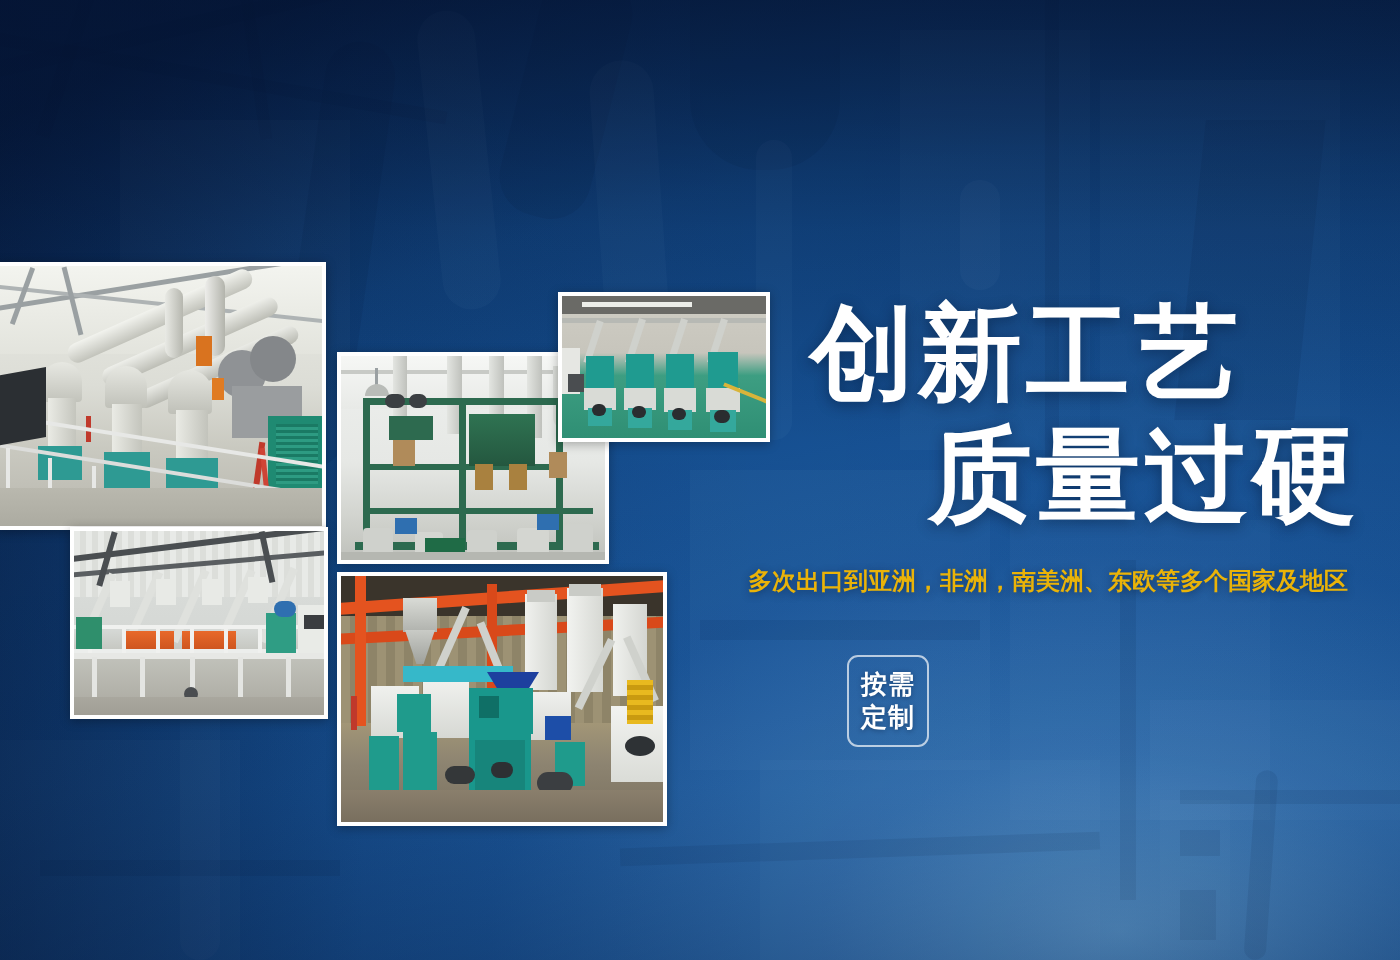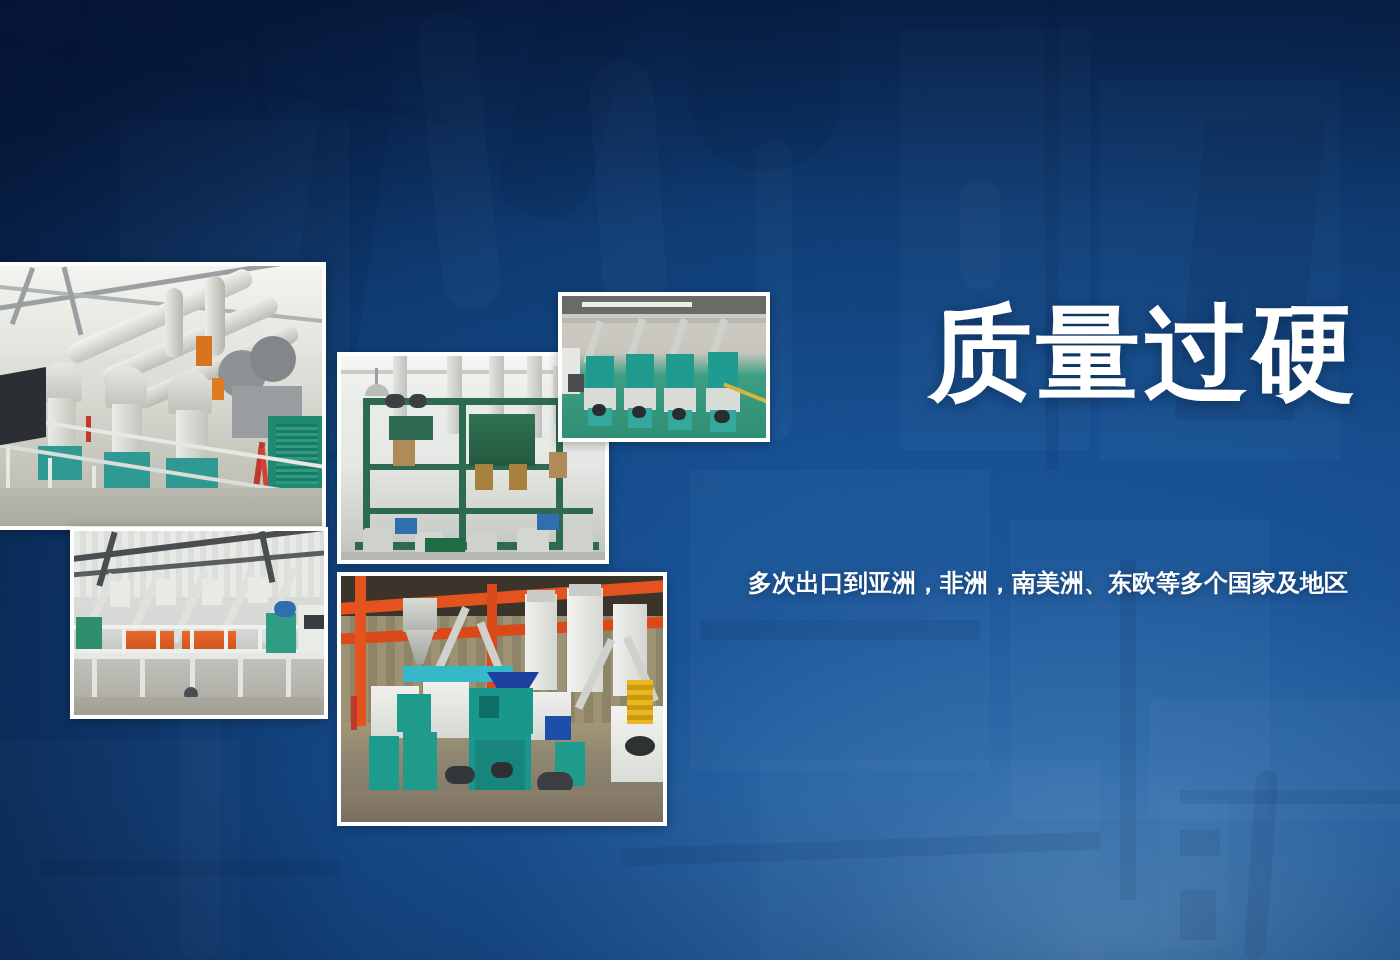--- a/index.html
+++ b/index.html
@@ -74,23 +74,24 @@
     line-height:122px;
     letter-spacing:4px;
     text-shadow:0 3px 14px rgba(2,18,45,.45);
     white-space:nowrap;
   }
   #hl-1{margin-left:810px;}
   #hl-2{margin-left:928px;}
 
   #subtitle{
     position:absolute;left:748px;top:566px;
-    color:#ffffff;font-weight:bold;font-size:24px;line-height:34px;
+    color:#eab308;font-weight:bold;font-size:24px;line-height:34px;
     letter-spacing:0px;white-space:nowrap;
     text-shadow:0 2px 8px rgba(2,18,45,.45);
+    font-family:Liberation Mono, monospace;
   }
 
   #badges{
     position:absolute;left:847px;top:655px;
     display:flex;gap:25px;
   }
   .badge{
     width:82px;height:92px;box-sizing:border-box;
     border:2px solid rgba(255,255,255,.68);
     border-radius:11px;
@@ -389,21 +390,26 @@
       <b style="left:150px;top:186px;width:22px;height:16px;border-radius:8px;background:#2d3033;"></b>
 
       <b style="left:10px;top:120px;width:6px;height:34px;background:#c0392b;"></b>
       <b style="left:148px;top:234px;width:14px;height:5px;background:#c0392b;"></b>
 
       <b style="left:0;top:214px;width:100%;height:40px;background:linear-gradient(180deg,#8a7f6c,#746b5b);"></b>
     </div>
   </div>
 
   <div id="headline">
+    <div class="hl-line" id="hl-1">创新工艺</div>
     <div class="hl-line" id="hl-2">质量过硬</div>
   </div>
 
   <div id="subtitle">多次出口到亚洲，非洲，南美洲、东欧等多个国家及地区</div>
 
   <div id="badges">
+    <div class="badge">
+      <span>按需</span>
+      <span>定制</span>
+    </div>
   </div>
 
 </div>
 
 </body></html>

